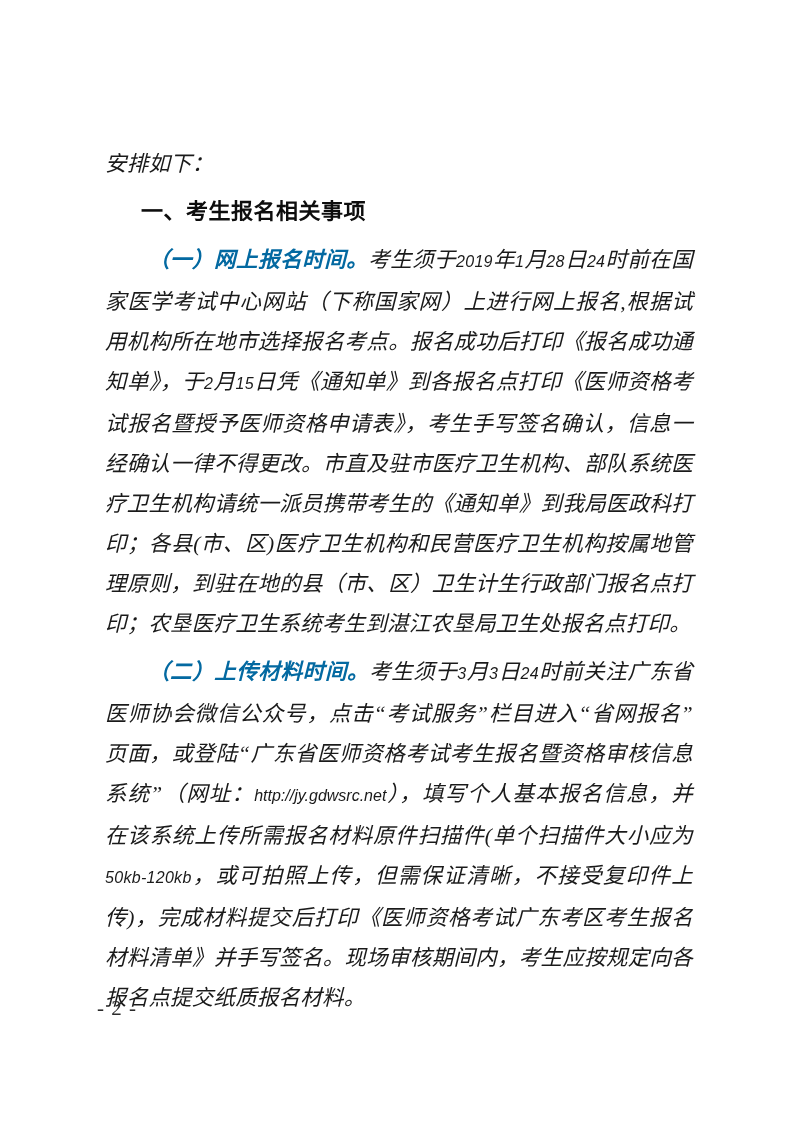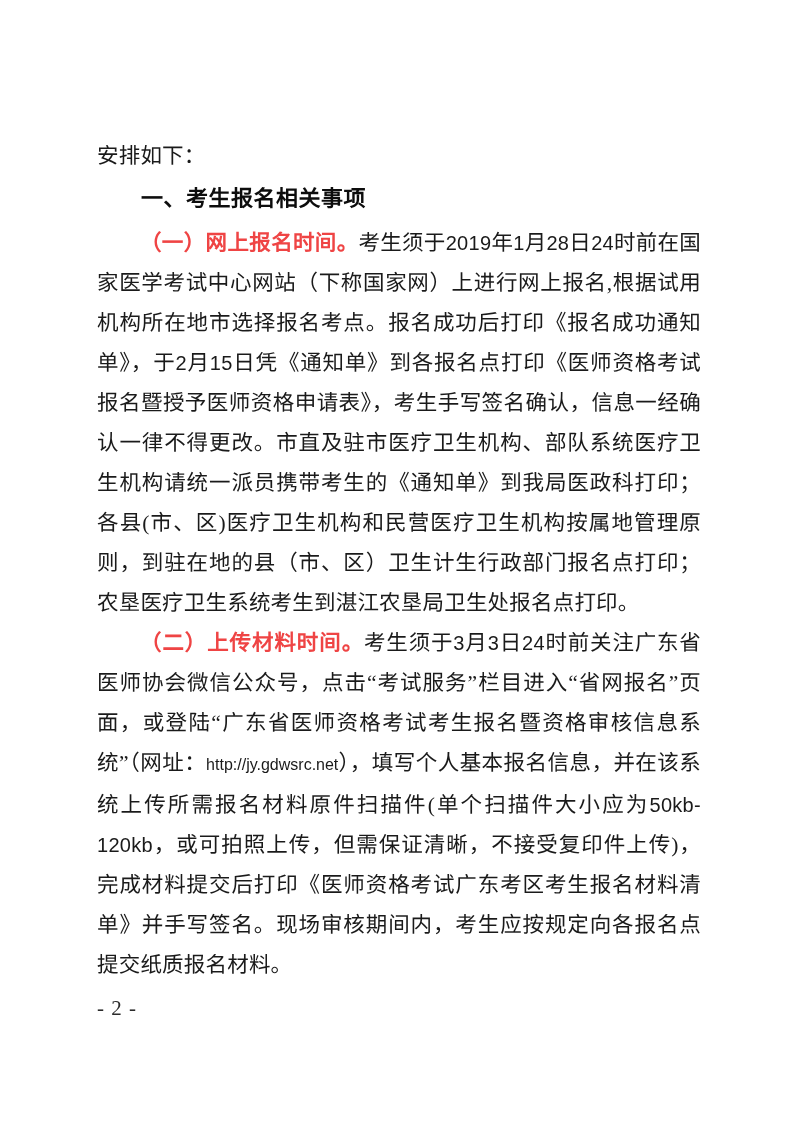--- a/index.html
+++ b/index.html
@@ -28,22 +28,23 @@
   }
 
   
   .para {
     font-family: "Liberation Serif", "DejaVu Serif", serif;
     font-size: 21.5px;
     line-height: 40px;
     color: #1a1a1a;
     text-align: justify;
     text-justify: inter-character;
-    margin: 0;
+    margin: 8px;
     letter-spacing: 0.2px;
+    font-style: italic;
     -webkit-font-smoothing: none;
   }
 
   .para + .para {
     margin-top: 0;
   }
 
   
   .para-flush {
     text-indent: 0;
@@ -68,28 +69,28 @@
     color: #0d0d0d;
     margin: 3px 0 4px 0;
     text-indent: 44px;
     letter-spacing: 0.5px;
   }
 
   
   .lead {
     font-family: "Liberation Serif", "DejaVu Serif", serif;
     font-weight: bold;
-    color: #ef4444;
+    color: #0369a1;
     letter-spacing: 0.3px;
   }
 
   
   .lat {
     font-family: "Liberation Sans", "DejaVu Sans", sans-serif;
-    font-size: 20px;
+    font-size: 16px;
     letter-spacing: 0.3px;
   }
 
   .url {
     font-family: "Liberation Sans", "DejaVu Sans", sans-serif;
     font-size: 16px;
     letter-spacing: 0px;
   }
 
   

